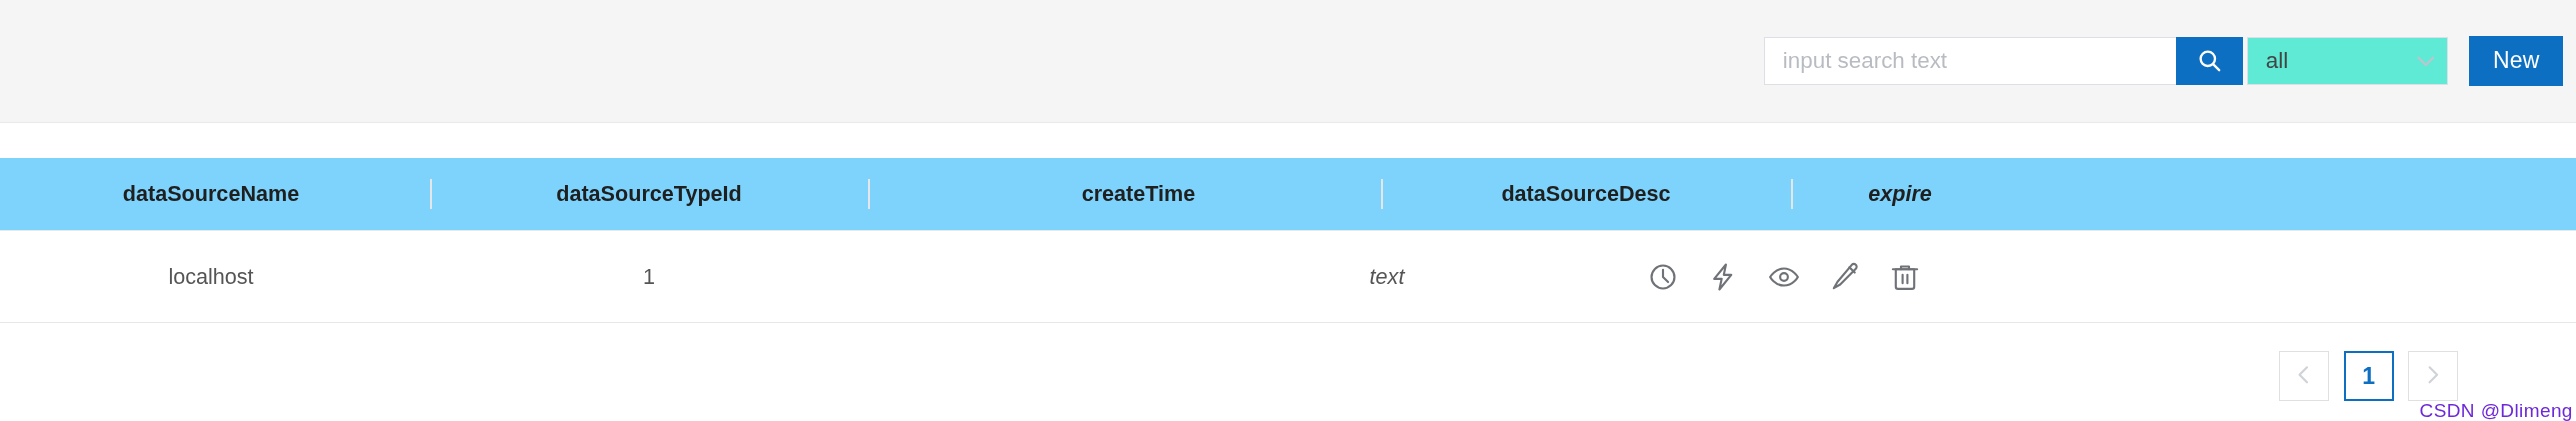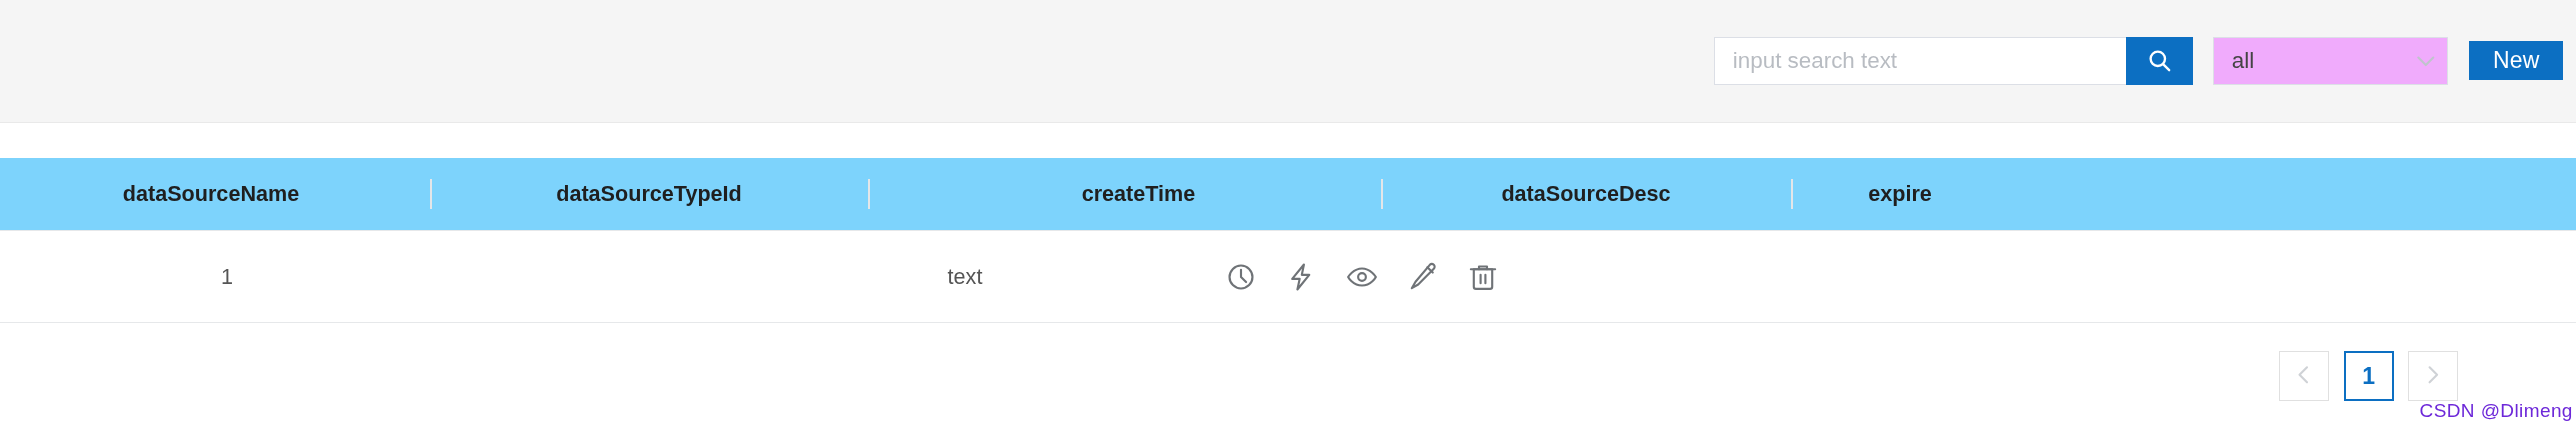--- a/index.html
+++ b/index.html
@@ -70,24 +70,24 @@
     display: flex;
     align-items: center;
     justify-content: center;
     cursor: pointer;
   }
   .search-btn svg { display: block; }
 
   
   .select-wrap {
     position: relative;
-    width: 235px;
+    width: 201px;
     height: 48px;
-    margin-left: 20px;
-    background: #f0abfc;
+    margin-left: 4px;
+    background: #5eead4;
     border: 1.6px solid #dcdfe6;
     display: flex;
     align-items: center;
     cursor: pointer;
   }
   .select-value {
     font-size: 22.4px;
     color: #444444;
     padding-left: 17.6px;
     flex: 1;
@@ -98,21 +98,21 @@
     display: flex;
     align-items: center;
     justify-content: center;
     color: #bfc4cc;
   }
 
   
   .new-btn {
     margin-left: 21px;
     width: 94px;
-    height: 39px;
+    height: 50px;
     background: #0c6fc2;
     color: #ffffff;
     border: none;
     font-family: "Liberation Sans", sans-serif;
     font-size: 23px;
     cursor: pointer;
     letter-spacing: 0.2px;
   }
 
   
@@ -172,21 +172,21 @@
     width: 1.6px;
     height: 30px;
     background: #e4e6e8;
   }
 
   
   .c0 { width: 422px; }
   .c1 { width: 438px; margin-left: 8px; }
   .c2 { width: 513px; padding-left: 28px; }
   .c3 { width: 410px; }
-  .c4 { width: 218px; }
+  .c4 { width: 218px; font-style: italic; }
   .c5 { width: 576px; }
 
   
   .ops {
     display: flex;
     align-items: center;
     gap: 25.6px;
   }
   .op-icon {
     width: 35px;
@@ -301,20 +301,23 @@
       </div>
       <div class="th c3">
         <span class="th-label">dataSourceDesc</span>
       </div>
       <div class="th c4">
         <span class="th-label">expire</span>
       </div>
     </div>
 
     <div class="tbody-row">
+      <div class="td c0">
+        <span class="td-text">localhost</span>
+      </div>
       <div class="td c1">
         <span class="td-text">1</span>
       </div>
       <div class="td c3">
         <span class="td-text"></span>
       </div>
       <div class="td c4">
         <span class="td-text">text</span>
       </div>
       <div class="td c5">

